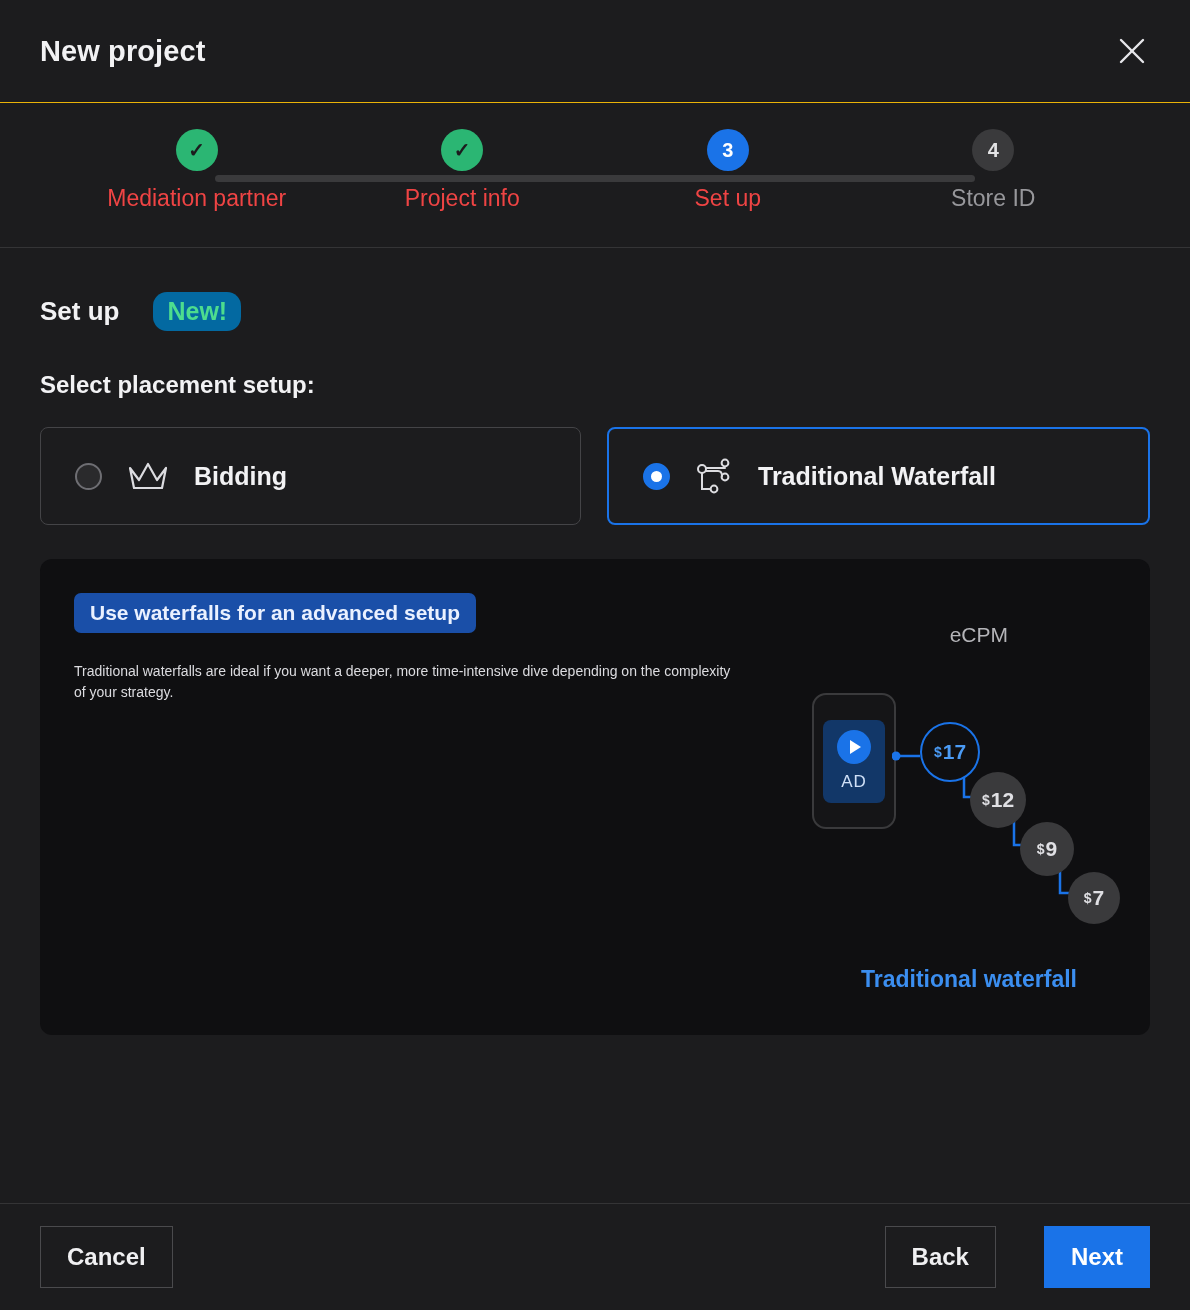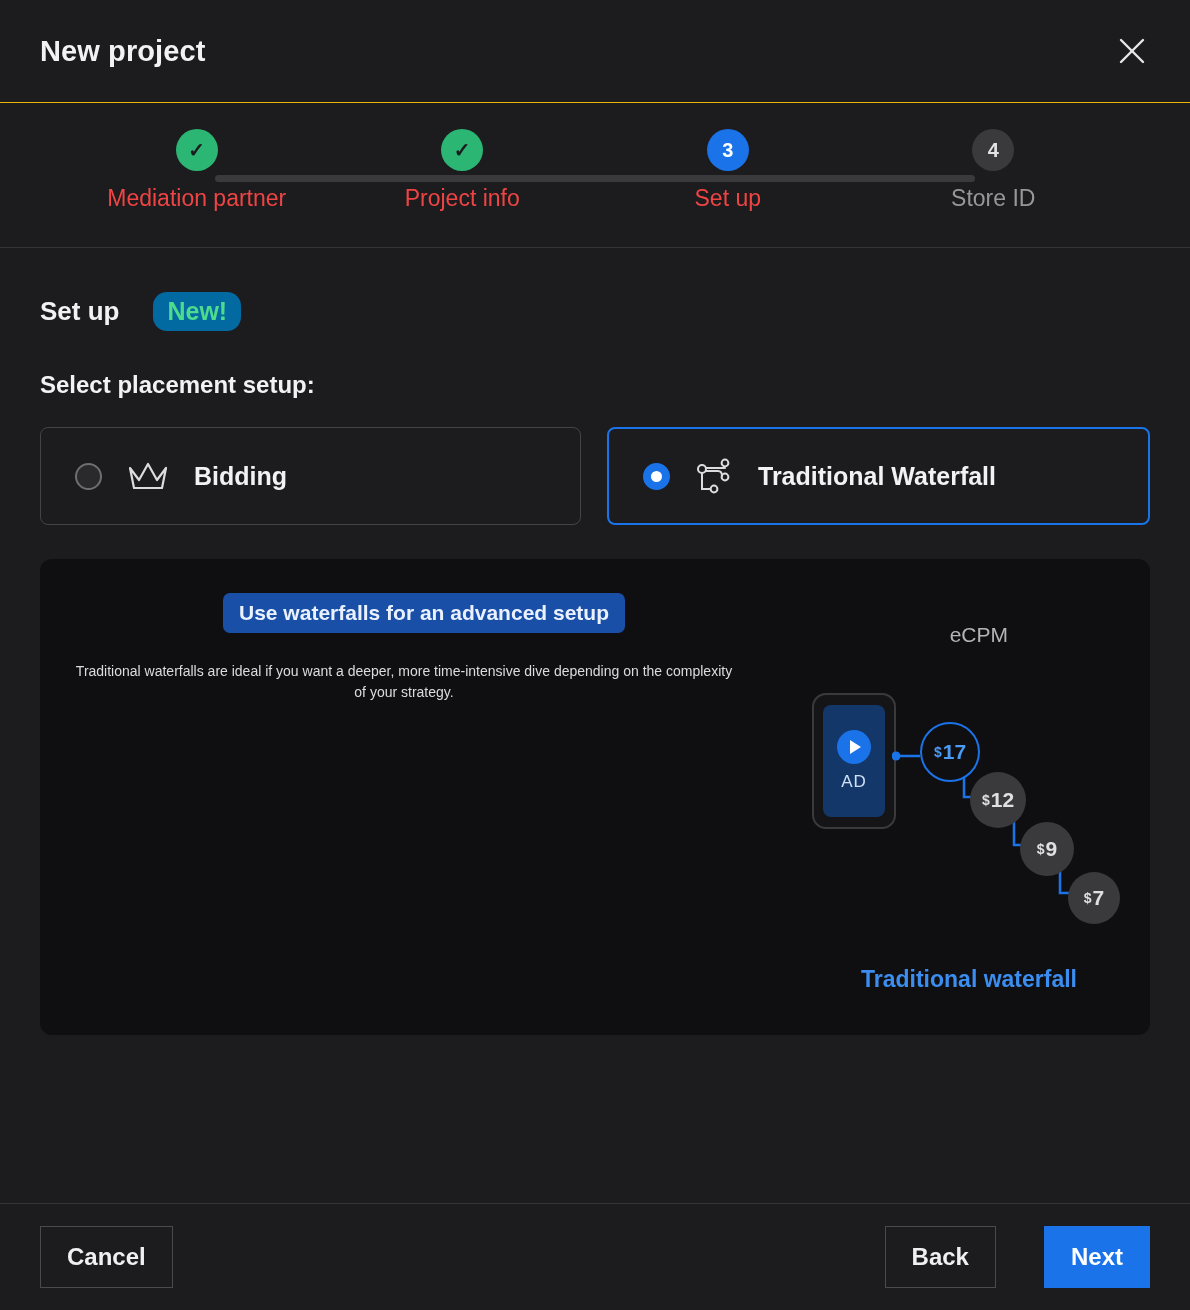--- a/index.html
+++ b/index.html
@@ -146,21 +146,21 @@
 
   
   .info-card {
     margin-top: 34px;
     background: #0f0f11;
     border-radius: 12px;
     padding: 34px 34px 36px 34px;
     display: flex;
     height: 476px;
   }
-  .info-left { width: 700px; flex: 0 0 auto; text-align: center; }
+  .info-left { width: 700px; flex: 0 0 auto; }
   .pill {
     display: inline-block;
     background: #1a4fa8;
     color: #eaf1ff;
     font-size: 21px; font-weight: bold;
     padding: 8px 16px;
     border-radius: 7px;
   }
   .info-para {
     margin-top: 28px;
@@ -179,21 +179,21 @@
   }
   .phone {
     position: absolute; left: 38px; top: 100px;
     width: 84px; height: 136px;
     border-radius: 14px;
     border: 2px solid #3a3a3c;
     background: #151517;
     display: flex; align-items: center; justify-content: center;
   }
   .phone-inner {
-    width: 62px; height: 112px;
+    width: 62px; height: 83px;
     border-radius: 8px;
     background: #123768;
     display: flex; flex-direction: column;
     align-items: center; justify-content: center;
     gap: 8px;
   }
   .play {
     width: 34px; height: 34px; border-radius: 50%;
     background: #1a73e8;
     display: flex; align-items: center; justify-content: center;

